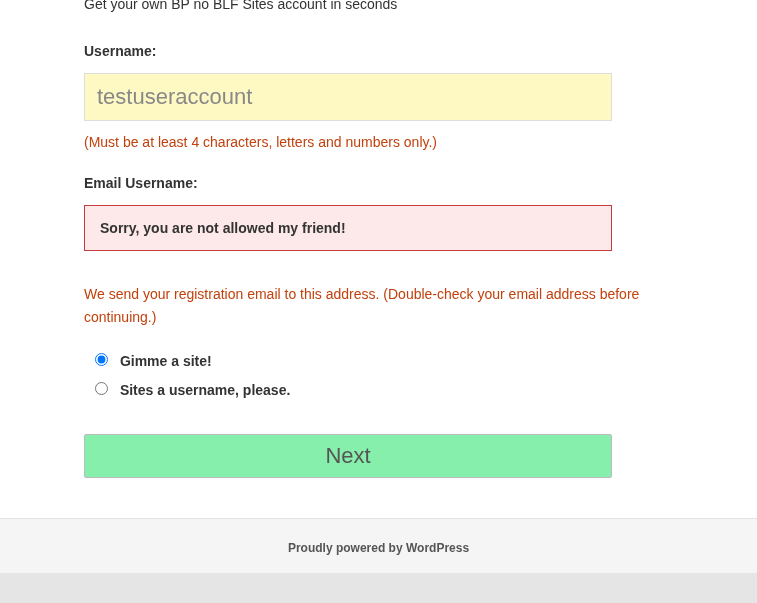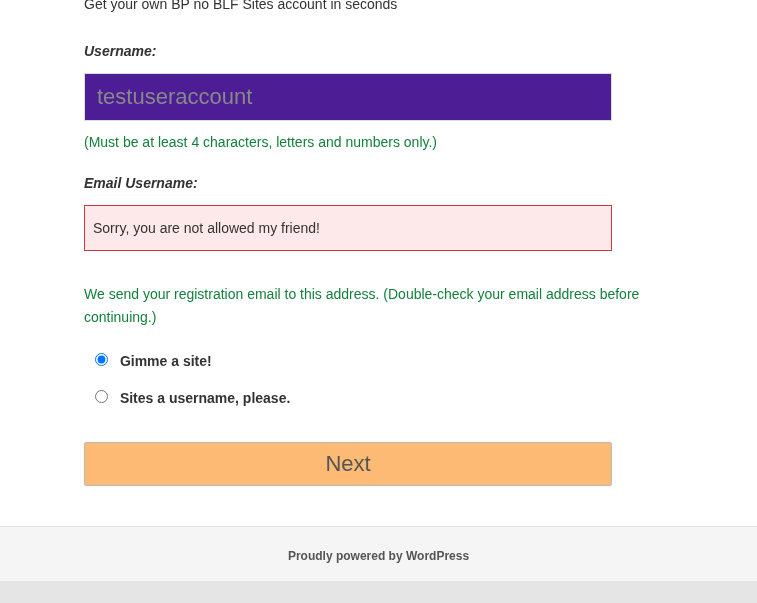--- a/index.html
+++ b/index.html
@@ -26,60 +26,59 @@
     margin-bottom: 28px;
     margin-top: -6px;
     line-height: 1.5;
   }
   .label {
     font-weight: bold;
     font-size: 14px;
     color: #333;
     margin-bottom: 14px;
     display: block;
-    font-style: italic;
   }
   .text-input {
     width: 528px;
     font-size: 22px;
     color: #888;
     padding: 10px 12px;
     border: 1px solid #ddd;
-    background: #4c1d95;
+    background: #fef9c3;
     outline: none;
     margin-bottom: 10px;
     font-family: Arial, Helvetica, sans-serif;
   }
   .help-text {
     font-size: 14px;
-    color: #15803d;
+    color: #c2410c;
     margin-bottom: 22px;
     line-height: 1.6;
   }
   .error-box {
     border: 1px solid #c43c3c;
     background: #fde9e9;
-    padding: 14px 8px;
-    font-weight: normal;
+    padding: 14px 15px;
+    font-weight: bold;
     font-size: 14px;
     color: #333;
     margin-bottom: 32px;
     width: 528px;
   }
   .radio-row {
-    margin: 18px 0 6px 6px;
+    margin: 10px 0 6px 6px;
     font-size: 14px;
     font-weight: bold;
   }
   .radio-row input { margin-right: 8px; }
   .submit-btn {
     width: 528px;
     font-size: 22px;
     color: #555;
-    background: #fdba74;
+    background: #86efac;
     border: 1px solid #bbb;
     padding: 8px 12px;
     margin-top: 30px;
     cursor: pointer;
     font-family: Arial, Helvetica, sans-serif;
     border-radius: 2px;
   }
   .footer {
     width: 757px;
     margin: 0 auto;

